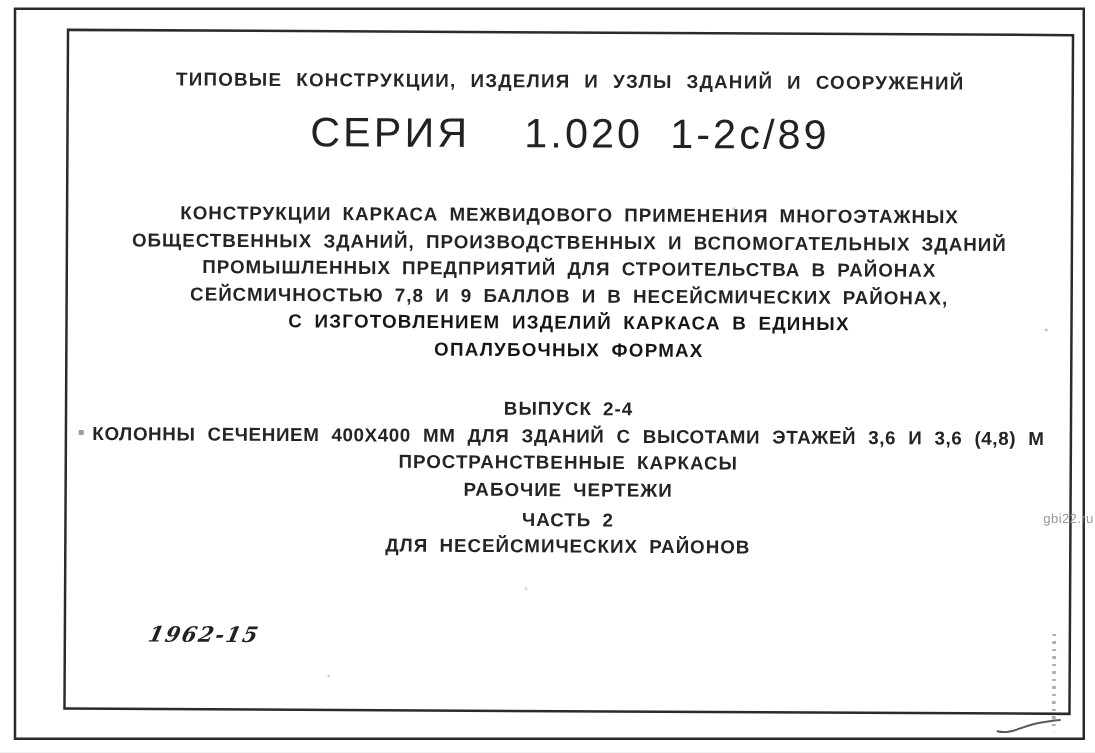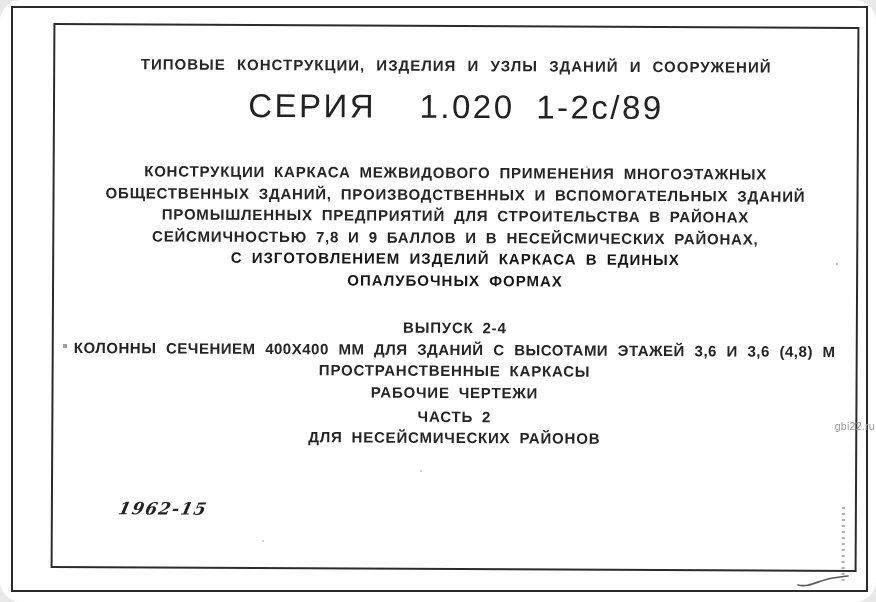--- a/index.html
+++ b/index.html
@@ -5,21 +5,20 @@
   html, body { margin: 0; padding: 0; background: #e8e8e8; }
   .scan {
     position: relative;
     width: 876px;
     height: 602px;
     background: #ffffff;
     font-family: "Liberation Sans", sans-serif;
     color: #1f1f1f;
     overflow: hidden;
     margin: 0 auto;
-    border-radius: 21px;
   }
   .outer-frame {
     position: absolute;
     left: 11px; top: 6px;
     width: 857px; height: 586px;
     border: 2px solid #2b2b2b;
     box-sizing: border-box;
   }
   .inner-frame {
     position: absolute;
@@ -75,21 +74,21 @@
     font-family: "DejaVu Serif", serif;
     font-style: italic;
     font-weight: 700;
     font-size: 17px;
     letter-spacing: 1.5px;
     transform: skewX(-12deg);
     color: #222222;
   }
   .watermark {
     position: absolute;
-    right: 1px; top: 420px;
+    right: 1px; top: 409px;
     font-size: 10.5px;
     letter-spacing: 0.3px;
     color: #999999;
     z-index: 3;
   }
   .margin-marks {
     position: absolute;
     right: 10px; top: 478px;
     width: 3px; height: 78px;
     background: repeating-linear-gradient(

